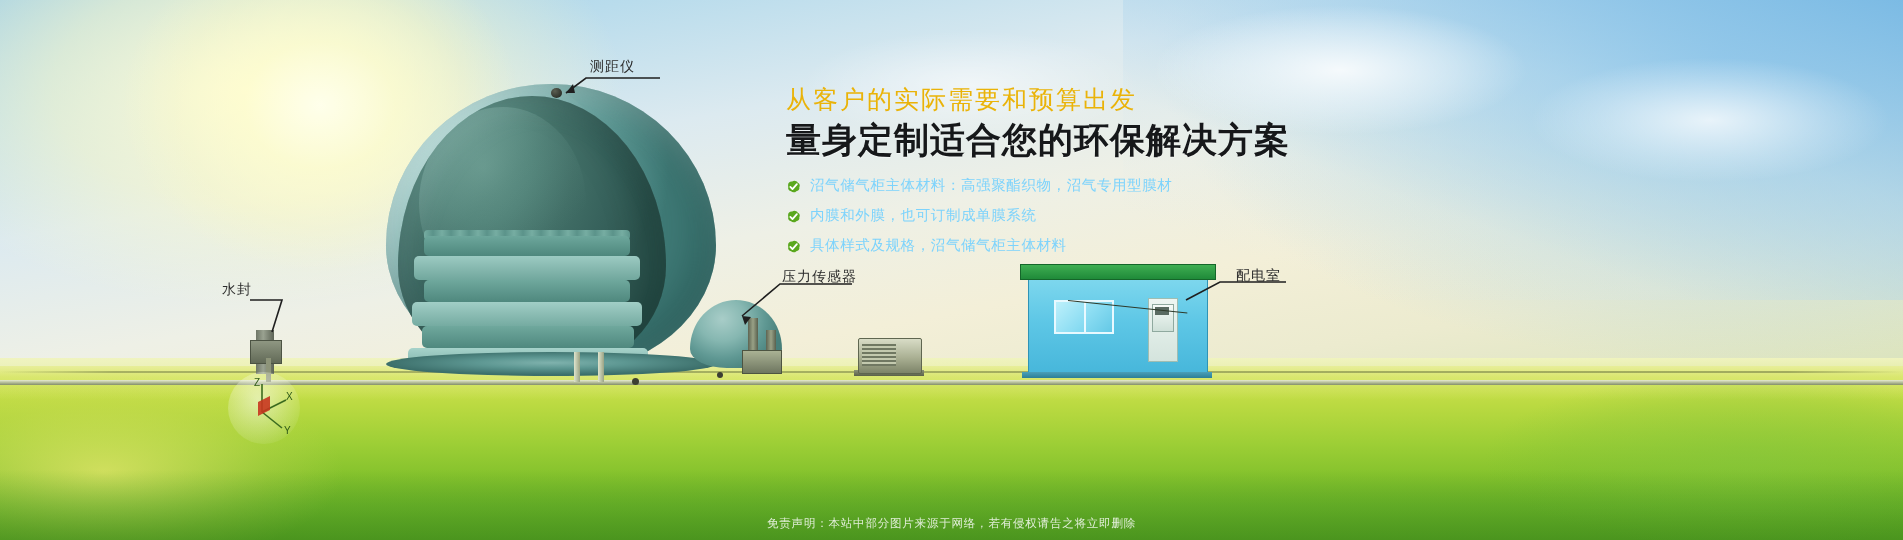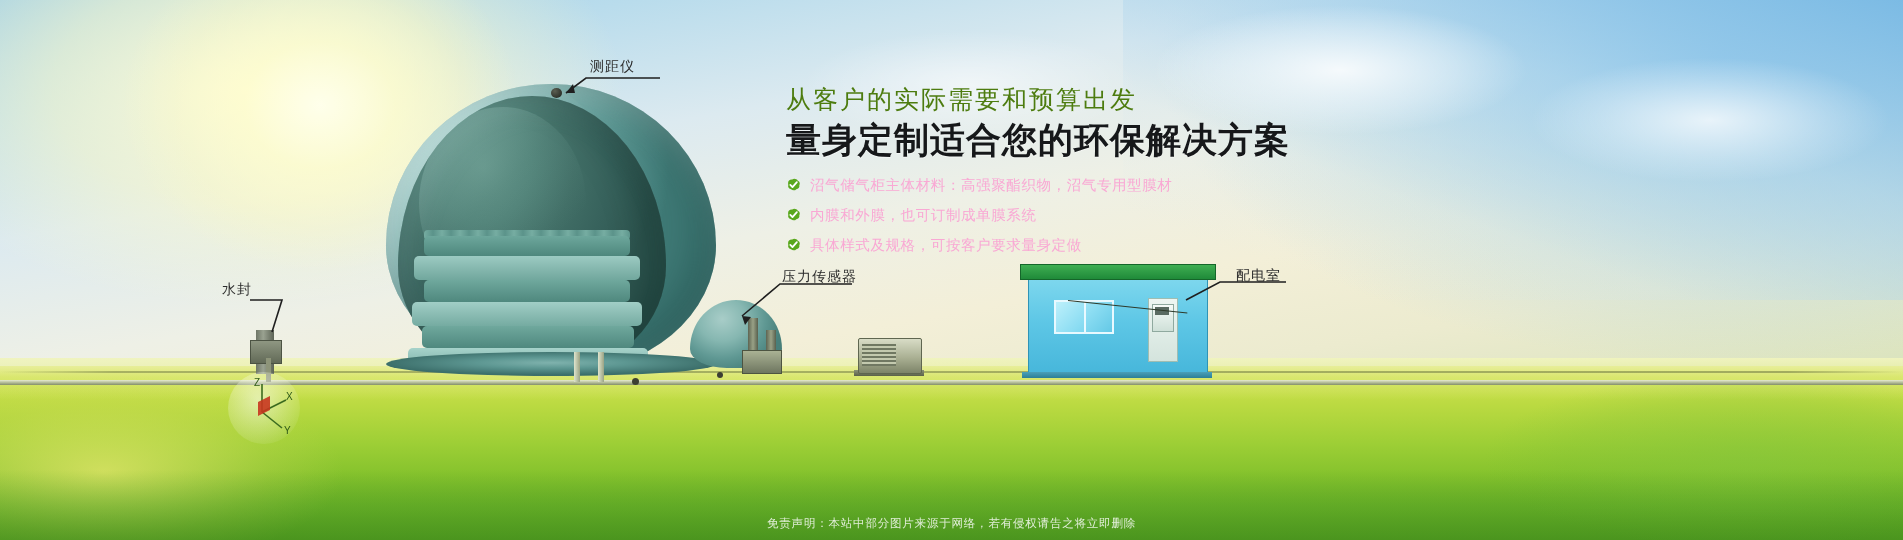--- a/index.html
+++ b/index.html
@@ -231,32 +231,32 @@
     position:absolute;left:228px;top:372px;width:72px;height:72px;border-radius:50%;
     background:radial-gradient(circle at 42% 38%, rgba(255,255,255,0.55) 0%, rgba(245,248,225,0.30) 45%, rgba(230,240,200,0.10) 75%, rgba(230,240,200,0) 100%);
   }
 
   
   .copy{
     position:absolute;left:786px;top:84px;width:700px;
     font-family:"DejaVu Sans","Liberation Sans",sans-serif;
   }
   .copy-kicker{
-    font-size:25px;color:#4d7c0f;letter-spacing:2px;line-height:1.25;
+    font-size:25px;color:#eab308;letter-spacing:2px;line-height:1.25;
     font-weight:400;margin:0 0 4px 0;white-space:nowrap;
   }
   .copy-head{
     font-size:35px;color:#16181a;font-weight:700;letter-spacing:1px;
     line-height:1.22;margin:0 0 14px 0;white-space:nowrap;
     text-shadow:0 1px 0 rgba(255,255,255,0.5);
   }
   .bullets{list-style:none;margin:0;padding:0;}
   .bullet{
-    display:flex;align-items:center;gap:9px;margin:0 0 11px 0;
-    font-size:14.5px;color:#f9a8d4;letter-spacing:.6px;white-space:nowrap;
+    display:flex;align-items:flex-end;gap:9px;margin:0 0 11px 0;
+    font-size:14.5px;color:#7dd3fc;letter-spacing:.6px;white-space:nowrap;
   }
   .tick{
     flex:0 0 auto;width:15px;height:15px;position:relative;display:inline-block;
   }
   .tick svg{display:block;}
 
   
   .disclaimer{
     position:absolute;left:0;bottom:9px;width:1903px;text-align:center;
     font-size:11.5px;color:rgba(255,255,255,0.82);letter-spacing:.8px;
@@ -379,20 +379,20 @@
       </li>
       <li class="bullet">
         <span class="tick">
           <svg width="15" height="15" viewBox="0 0 16 16">
             <path d="M2.2 5.2 C2.2 2.6 4.2 1.3 6.6 1.6 C8.6 0.2 11.4 1 12.6 2.9
                      C14.7 3.6 15.3 6 14.2 7.8 C14.8 9.9 13.1 11.8 11 11.9
                      C9.6 13.6 6.8 13.6 5.4 12 C3.2 11.8 1.8 9.8 2.4 7.8 Z" fill="#5aa81e"></path>
             <path d="M4.6 7.4 L6.9 9.7 L11.6 4.4" stroke="#ffffff" stroke-width="1.9" fill="none" stroke-linecap="round" stroke-linejoin="round"></path>
           </svg>
         </span>
-        <span>具体样式及规格，可按客户要求量身定做</span>
+        <span>具体样式及规格，沼气储气柜主体材料</span>
       </li>
     </ul>
   </div>
 
   <div class="disclaimer">免责声明：本站中部分图片来源于网络，若有侵权请告之将立即删除</div>
 
 </div>
 
 </body></html>

